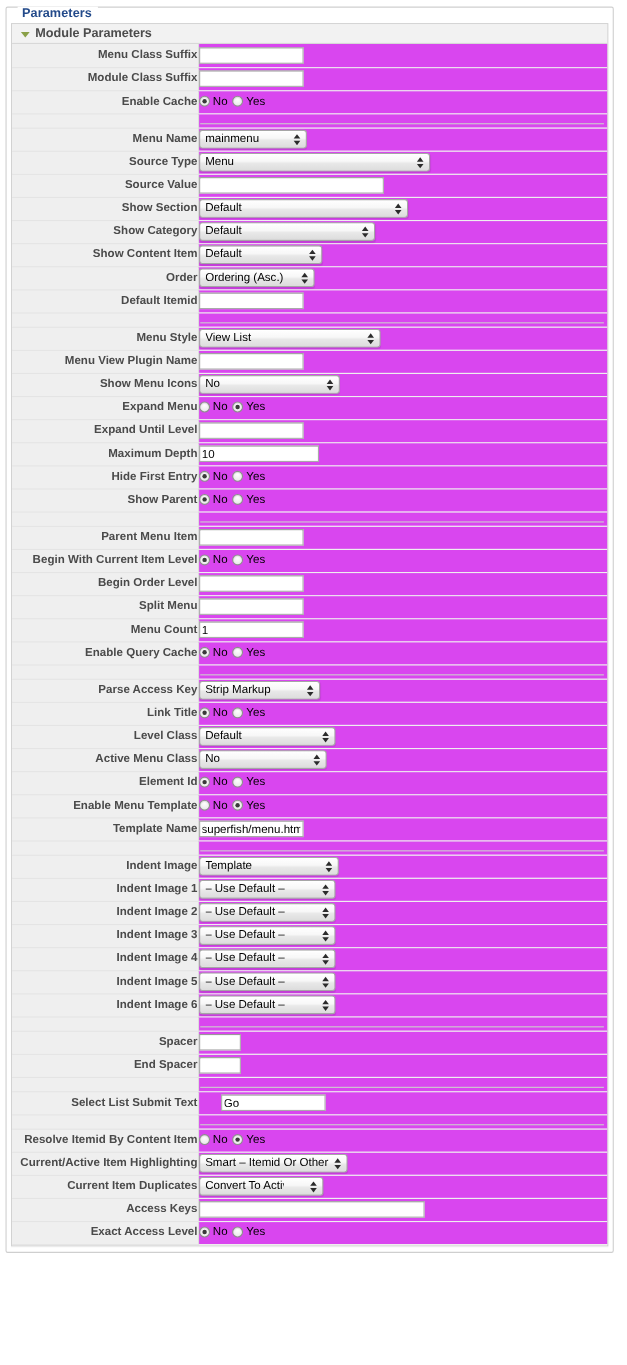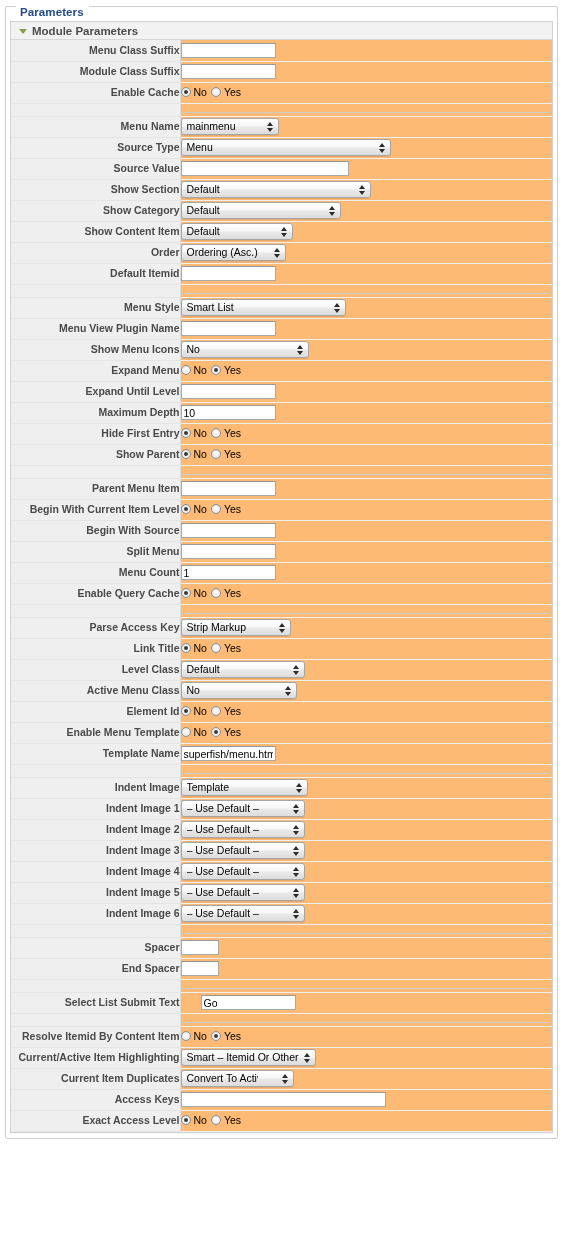--- a/index.html
+++ b/index.html
@@ -81,21 +81,21 @@
     border-right: 1px solid #dcdcdc;
     border-bottom: 1px solid #e4e4e4;
     text-align: right;
     padding: 2px 5px 2px 4px;
     font-weight: bold;
     font-size: 10.5px;
     color: #4a4a4a;
     line-height: 11px;
   }
   td.val {
-    background: #fdba74;
+    background: #d946ef;
     border-bottom: 1px solid #efefef;
     padding: 2px 4px 2px 5px;
     height: 21px;
   }
   tr.sep td.lbl { height: 13px; border-bottom: 1px solid #e4e4e4; }
   tr.sep td.val {
     height: 13px;
     border-bottom: 1px solid #efefef;
   }
   .seprule {
@@ -292,21 +292,21 @@
           </tr>
           <tr class="sep">
             <td class="lbl"></td>
             <td class="val">
               <div class="seprule"></div>
             </td>
           </tr>
           <tr>
             <td class="lbl">Menu Style</td>
             <td class="val"><div class="sel" style="width: 165px;">
-                <span class="seltext">Smart List</span>
+                <span class="seltext">View List</span>
                 <span class="arrows">
                   <i class="up"></i>
                   <i class="down"></i>
                 </span>
               </div></td>
           </tr>
           <tr>
             <td class="lbl">Menu View Plugin Name</td>
             <td class="val"><input class="txt" type="text" style="width: 95px;"></td>
           </tr>
@@ -332,21 +332,21 @@
                   <span class="rlabel">Yes</span>
                 </span>
               </span></td>
           </tr>
           <tr>
             <td class="lbl">Expand Until Level</td>
             <td class="val"><input class="txt" type="text" style="width: 95px;"></td>
           </tr>
           <tr>
             <td class="lbl">Maximum Depth</td>
-            <td class="val"><input class="txt" type="text" value="10" style="width: 95px;"></td>
+            <td class="val"><input class="txt" type="text" value="10" style="width: 109px;"></td>
           </tr>
           <tr>
             <td class="lbl">Hide First Entry</td>
             <td class="val"><span class="radios">
                 <span class="opt">
                   <span class="rb on"></span>
                   <span class="rlabel">No</span>
                 </span>
                 <span class="opt">
                   <span class="rb"></span>
@@ -384,21 +384,21 @@
                   <span class="rb on"></span>
                   <span class="rlabel">No</span>
                 </span>
                 <span class="opt">
                   <span class="rb"></span>
                   <span class="rlabel">Yes</span>
                 </span>
               </span></td>
           </tr>
           <tr>
-            <td class="lbl">Begin With Source</td>
+            <td class="lbl">Begin Order Level</td>
             <td class="val"><input class="txt" type="text" style="width: 95px;"></td>
           </tr>
           <tr>
             <td class="lbl">Split Menu</td>
             <td class="val"><input class="txt" type="text" style="width: 95px;"></td>
           </tr>
           <tr>
             <td class="lbl">Menu Count</td>
             <td class="val"><input class="txt" type="text" value="1" style="width: 95px;"></td>
           </tr>

